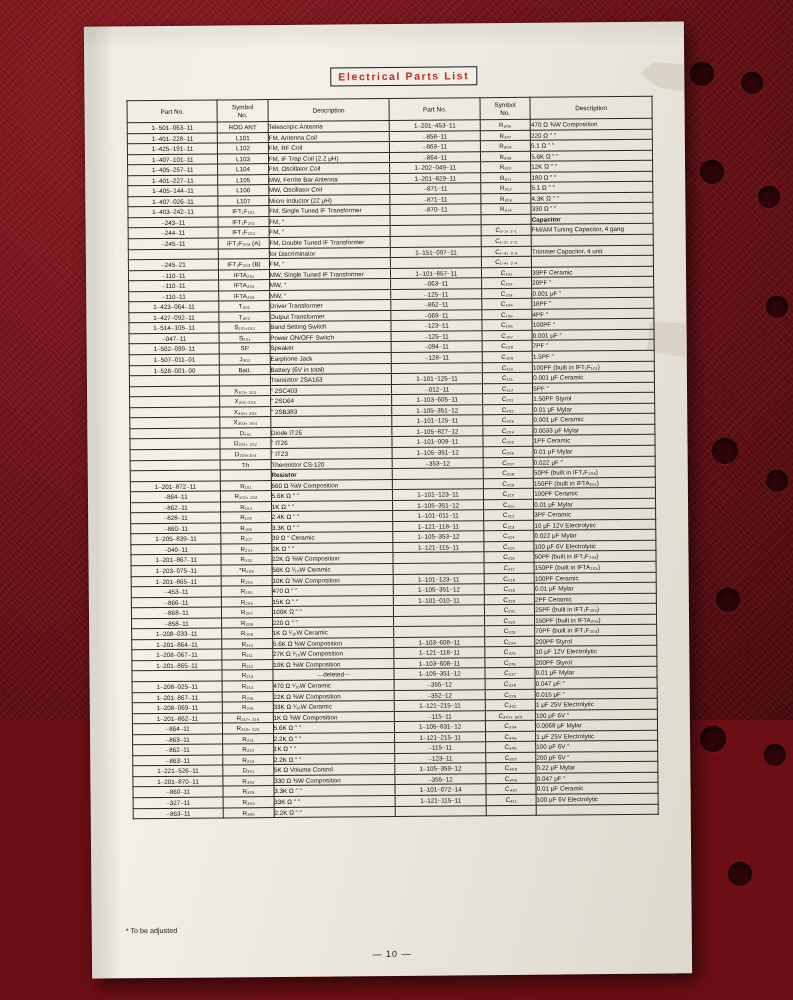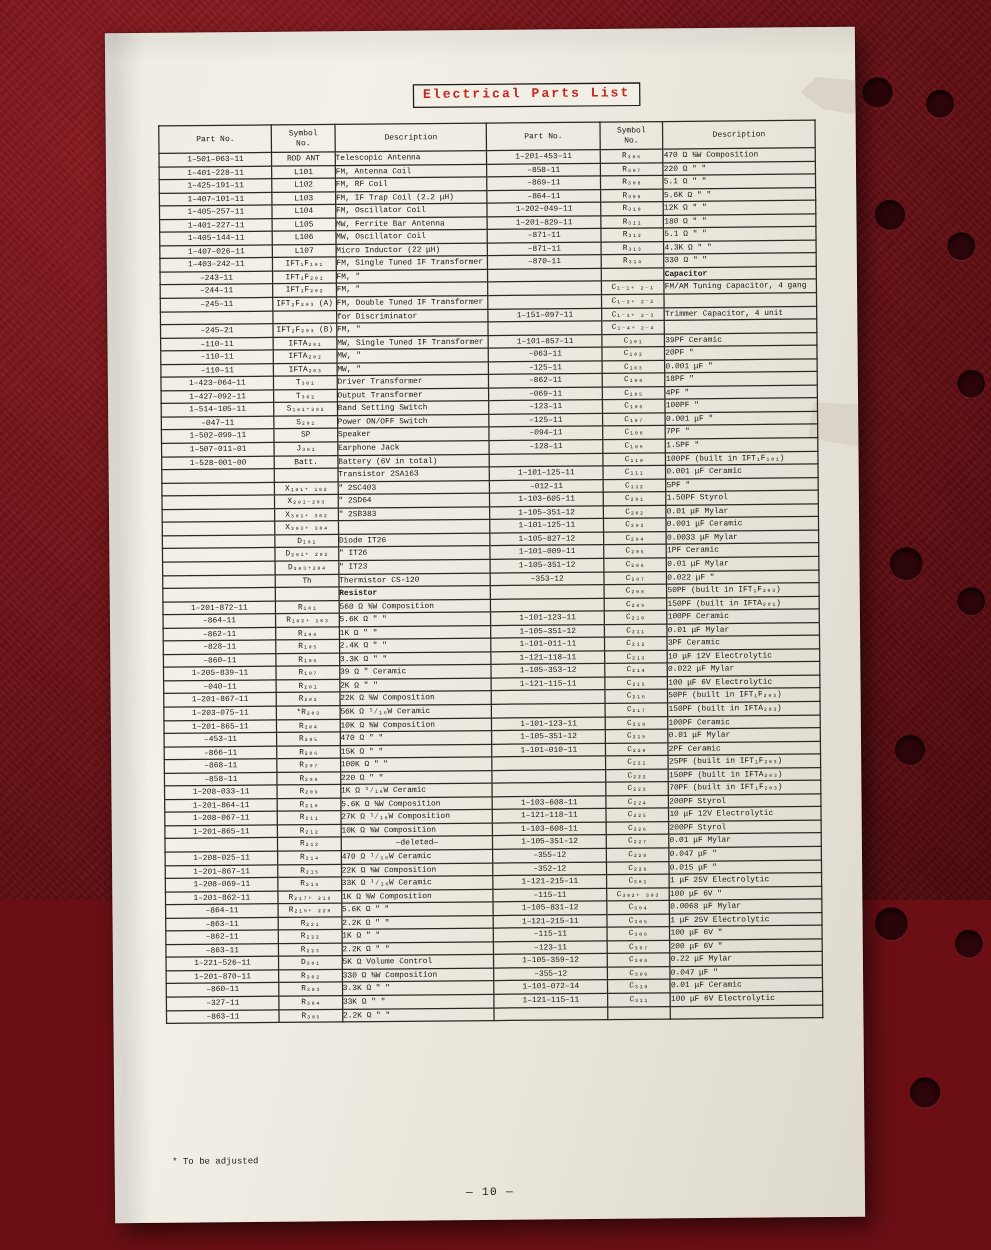--- a/index.html
+++ b/index.html
@@ -8,21 +8,20 @@
     width: 793px; height: 1000px;
     background: #6b0f14;
     font-family: "Liberation Sans", sans-serif;
     overflow: hidden;
   }
   #root {
     position: relative;
     width: 793px; height: 720px;
     background:
       radial-gradient(ellipse at 20% 15%, #8d1c22 0%, #76151a 35%, #5d0d12 75%, #4a090d 100%);
-    font-family: Liberation Mono, monospace;
   }
   
   #root::before {
     content: "";
     position: absolute; inset: 0;
     background-image:
       repeating-linear-gradient(45deg, rgba(0,0,0,0.05) 0 2px, rgba(255,255,255,0.02) 2px 4px),
       repeating-linear-gradient(-45deg, rgba(0,0,0,0.04) 0 3px, rgba(255,255,255,0.015) 3px 6px);
     pointer-events: none;
     z-index: 1;
@@ -116,21 +115,21 @@
   }
   .part   { text-align: center; padding-left:1px; }
   .sym    { text-align: center; }
   .desc   { padding-left: 7px; }
   .desc.center { padding-left: 0; text-align:center; }
   .sect  { font-weight: 600; padding-left: 7px; }
 
   
   #footnote {
     position: absolute;
-    left: 46px; top: 900px;
+    left: 34px; top: 900px;
     font-size: 7.2px;
     color: #1c1916;
     z-index: 7;
   }
   #folio {
     position: absolute;
     left: 0; right: 0; top: 925px;
     text-align: center;
     font-size: 9px;
     letter-spacing: 1px;

